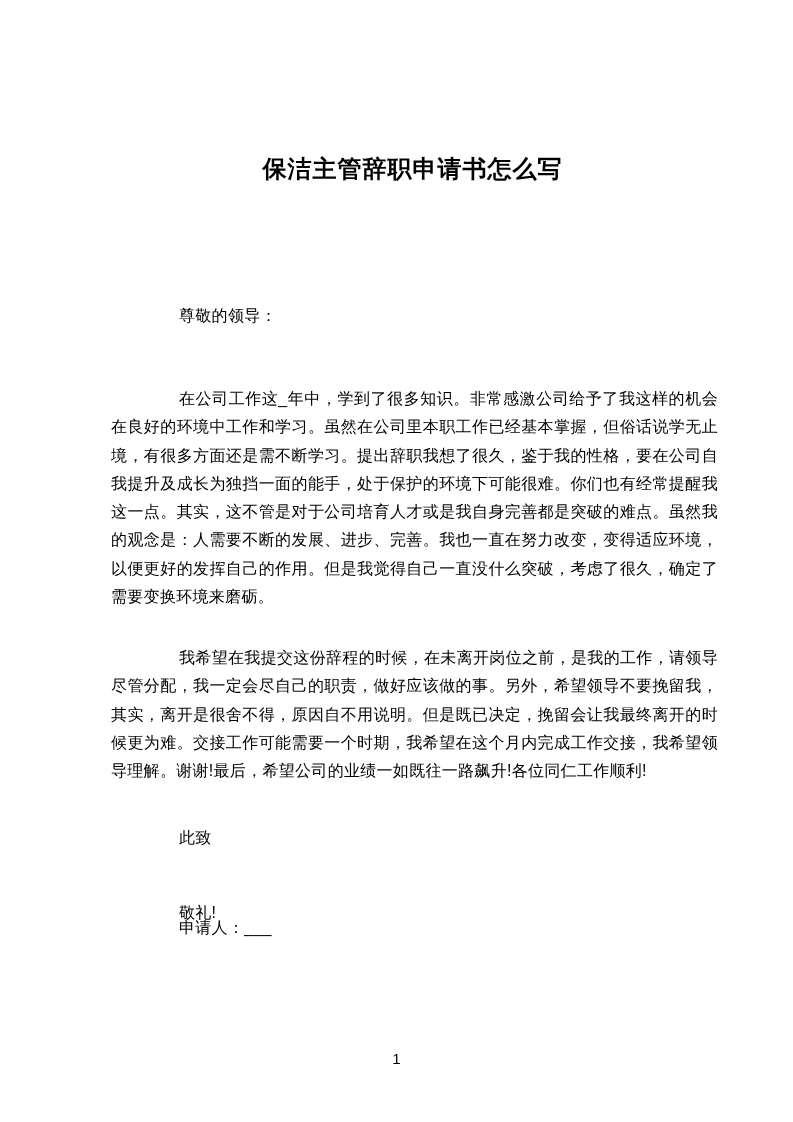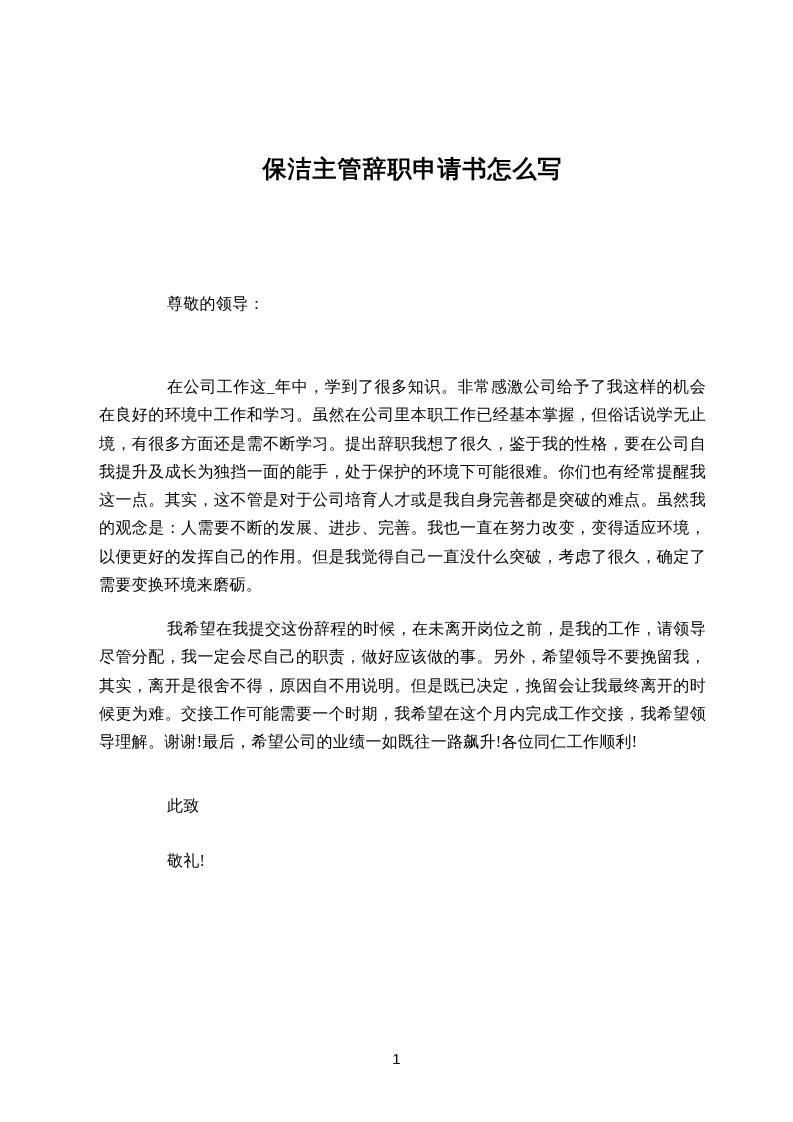--- a/index.html
+++ b/index.html
@@ -25,37 +25,36 @@
     text-align: center;
     font-size: 24px;
     font-weight: bold;
     line-height: 34px;
     letter-spacing: 1px;
   }
   .tline, .para {
     position: absolute;
     left: 99px;
     width: 607px;
-    margin: 0;
+    margin: 12px;
     font-size: 16px;
     line-height: 28.3px;
     text-indent: 68px;
     letter-spacing: 0.3px;
-    font-family: Liberation Serif, serif;
   }
   .para {
     text-align: justify;
     text-justify: inter-ideograph;
   }
   .salutation-line { top: 290px; }
   .greeting-line   { top: 346px; }
   .para-1          { top: 373px; }
-  .para-2          { top: 615px; }
-  .cizhi-line      { top: 792px; }
-  .jingli-line     { top: 847px; }
+  .para-2          { top: 632px; }
+  .cizhi-line      { top: 812px; }
+  .jingli-line     { top: 887px; }
   .applicant-line  { top: 902px; }
   .date-line       { top: 955px; }
   .page-number {
     position: absolute;
     top: 1049px;
     left: 0;
     width: 793px;
     text-align: center;
     font-size: 15px;
     line-height: 20px;
@@ -71,16 +70,17 @@
 
 
   <p class="para para-1">在公司工作这_年中，学到了很多知识。非常感激公司给予了我这样的机会在良好的环境中工作和学习。虽然在公司里本职工作已经基本掌握，但俗话说学无止境，有很多方面还是需不断学习。提出辞职我想了很久，鉴于我的性格，要在公司自我提升及成长为独挡一面的能手，处于保护的环境下可能很难。你们也有经常提醒我这一点。其实，这不管是对于公司培育人才或是我自身完善都是突破的难点。虽然我的观念是：人需要不断的发展、进步、完善。我也一直在努力改变，变得适应环境，以便更好的发挥自己的作用。但是我觉得自己一直没什么突破，考虑了很久，确定了需要变换环境来磨砺。</p>
 
   <p class="para para-2">我希望在我提交这份辞程的时候，在未离开岗位之前，是我的工作，请领导尽管分配，我一定会尽自己的职责，做好应该做的事。另外，希望领导不要挽留我，其实，离开是很舍不得，原因自不用说明。但是既已决定，挽留会让我最终离开的时候更为难。交接工作可能需要一个时期，我希望在这个月内完成工作交接，我希望领导理解。谢谢!最后，希望公司的业绩一如既往一路飙升!各位同仁工作顺利!</p>
 
   <p class="tline cizhi-line">此致</p>
 
   <p class="tline jingli-line">敬礼!</p>
 
+  <p class="tline applicant-line">申请人：___</p>
 
 
   <div class="page-number">1</div>
 </div>
 
 </body></html>

